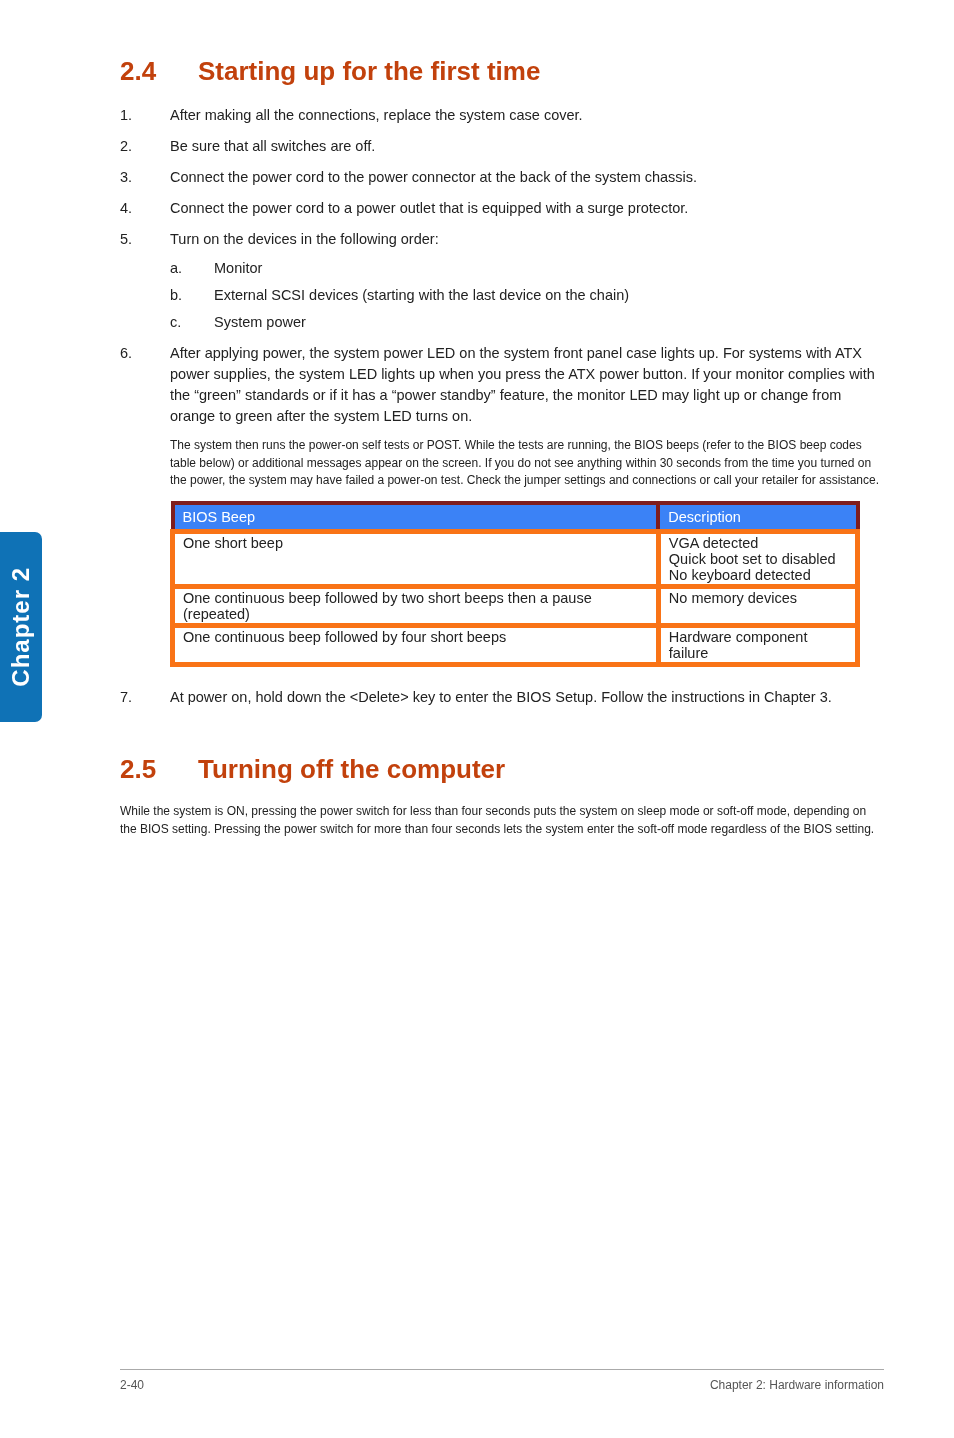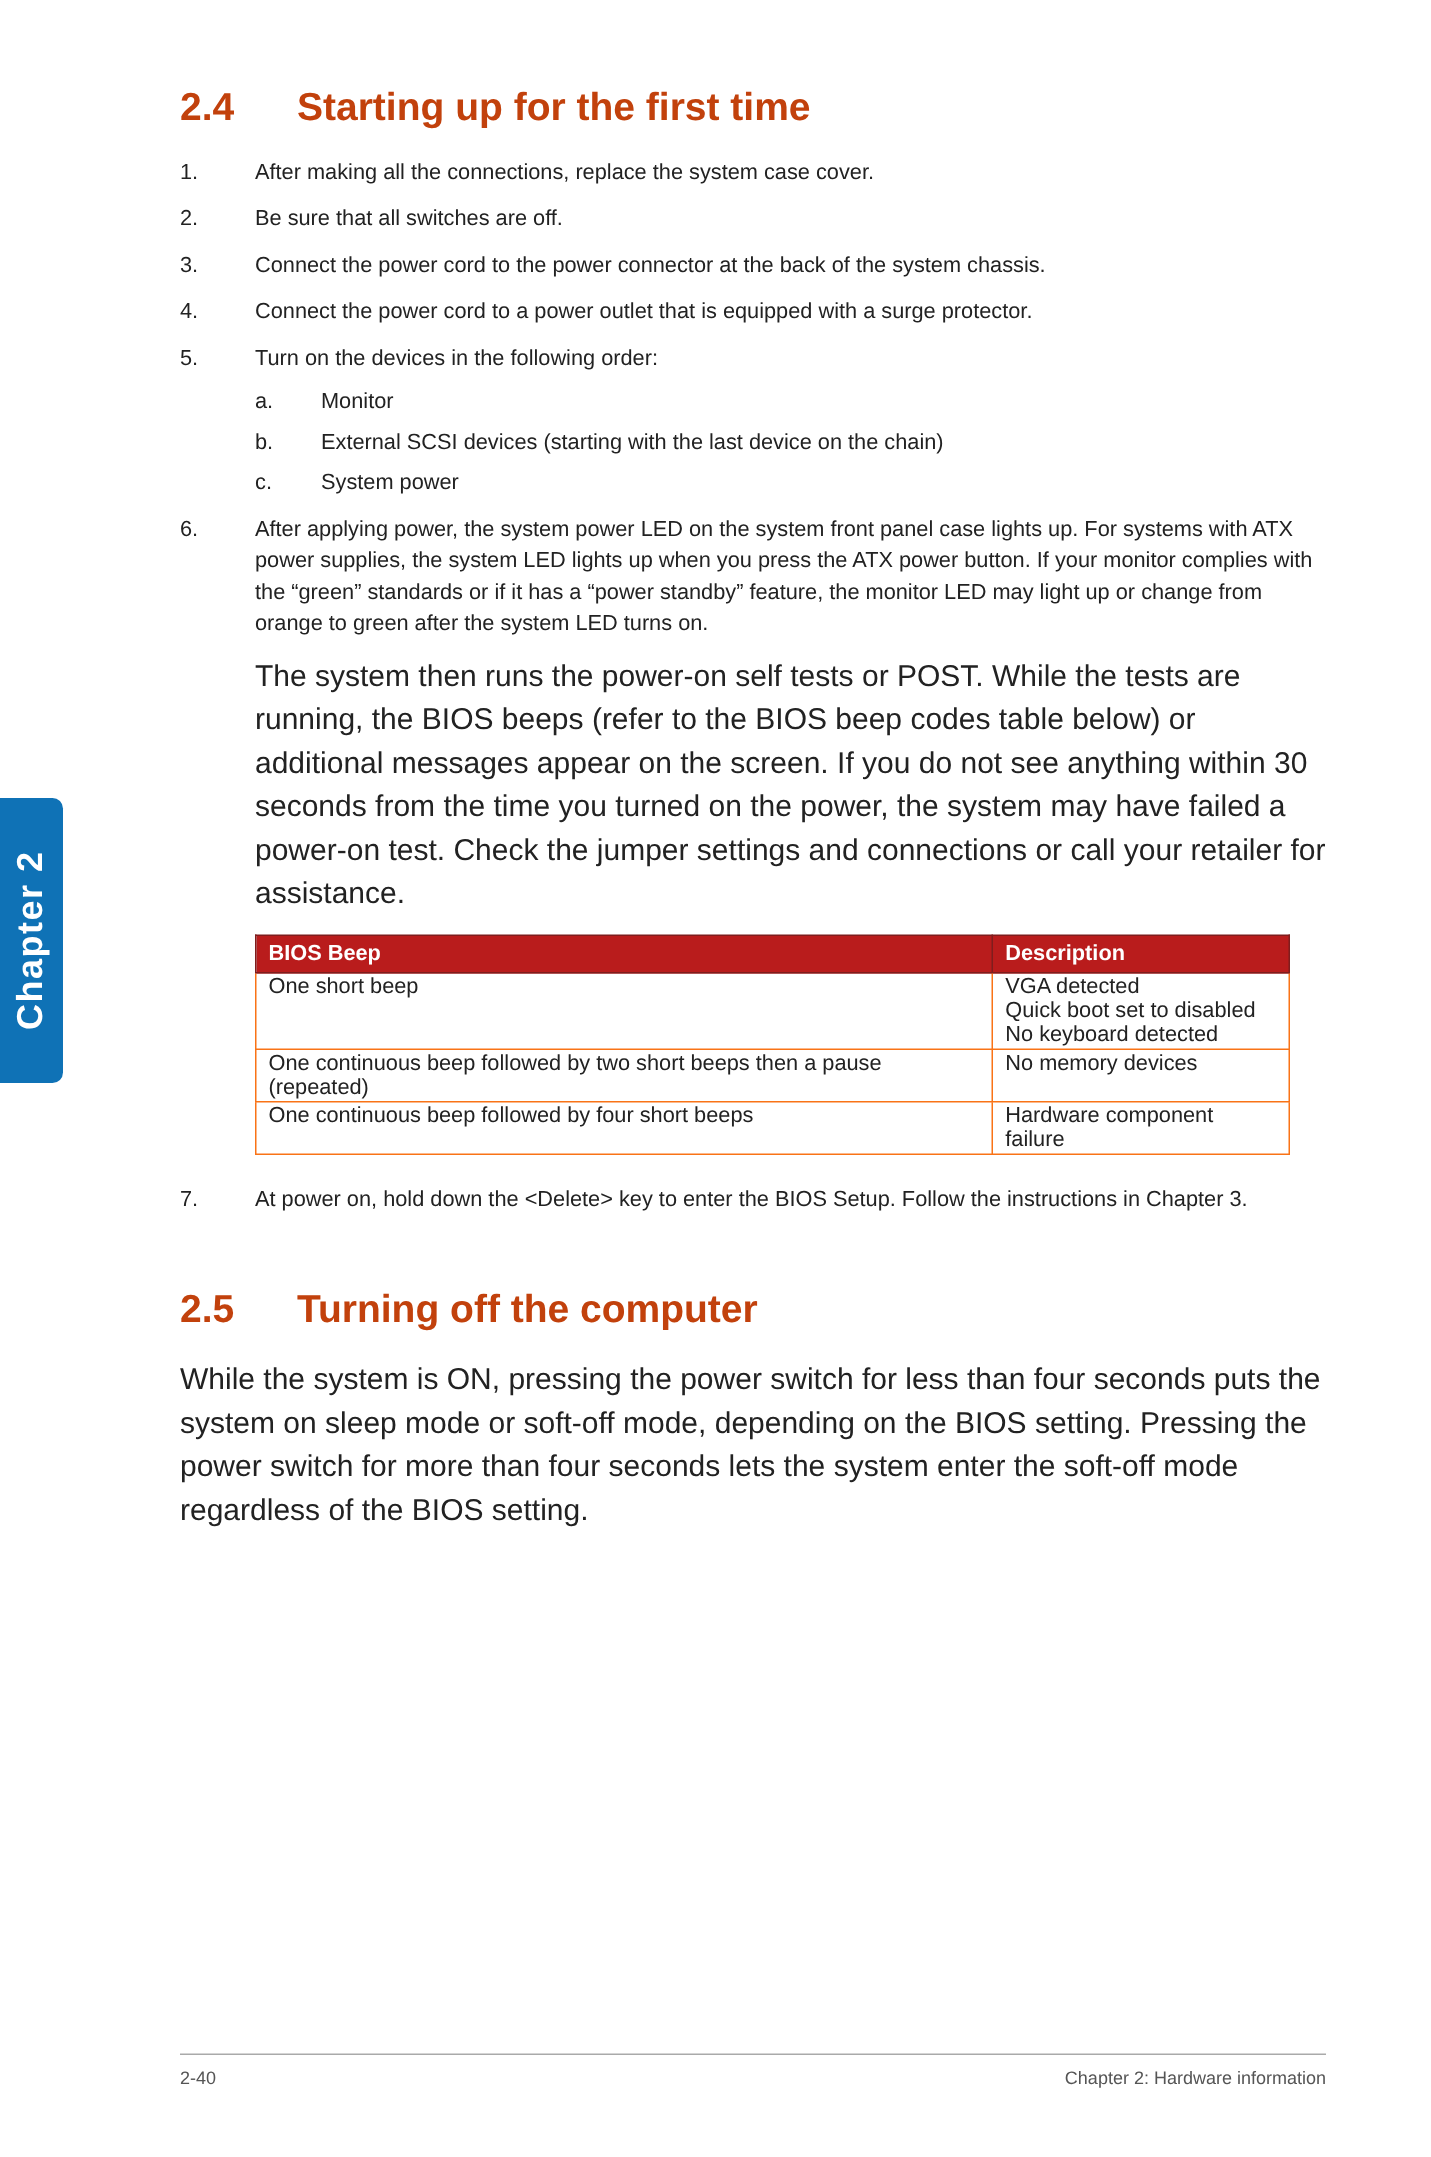--- a/index.html
+++ b/index.html
@@ -6,25 +6,25 @@
   html, body { width: 954px; height: 1438px; background: #fff; font-family: Arial, Helvetica, sans-serif; color: #222; }
   .page { width: 954px; height: 1438px; position: relative; padding: 56px 70px 40px 120px; }
   h2.section { font-size: 26px; font-weight: bold; color: #c2410c; margin-bottom: 18px; }
   h2.section .num { display: inline-block; width: 78px; }
   ol.main { list-style: none; counter-reset: item; padding-left: 0; }
   ol.main > li { position: relative; padding-left: 50px; font-size: 14.5px; line-height: 1.45; margin-bottom: 10px; }
   ol.main > li .n { position: absolute; left: 0; top: 0; }
   ol.sub { list-style: none; margin-top: 8px; }
   ol.sub > li { position: relative; padding-left: 44px; font-size: 14.5px; line-height: 1.45; margin-bottom: 6px; }
   ol.sub > li .sn { position: absolute; left: 0; top: 0; }
-  .para { font-size: 20px; line-height: 1.45; margin-bottom: 12px; }
+  .para { font-size: 12px; line-height: 1.45; margin-bottom: 12px; }
   .indent-para { padding-left: 50px; }
   table.bios { width: 690px; border-collapse: collapse; margin-left: 50px; margin-top: 6px; margin-bottom: 20px; }
-  table.bios th { background: #b91c1c; color: #fff; font-weight: bold; text-align: left; font-size: 14.5px; padding: 4px 8px; border: 1px solid #7f1d1d; }
-  table.bios td { font-size: 14.5px; padding: 1px 8px; border: 1px solid #f97316; vertical-align: top; }
+  table.bios th { background: #3b82f6; color: #fff; font-weight: normal; text-align: left; font-size: 14.5px; padding: 4px 8px; border: 4px solid #7f1d1d; }
+  table.bios td { font-size: 14.5px; padding: 1px 8px; border: 5px solid #f97316; vertical-align: top; }
   .chapter-tab { position: absolute; left: 0; top: 532px; width: 42px; height: 190px; background: #0f72b6; color: #fff; border-top-right-radius: 7px; border-bottom-right-radius: 7px; display: flex; align-items: center; justify-content: center; }
   .chapter-tab span { writing-mode: vertical-rl; transform: rotate(180deg); font-size: 24px; font-weight: bold; letter-spacing: 1px; font-family: "Trebuchet MS", Arial, sans-serif; }
   .section2 { margin-top: 46px; }
   .footer { position: absolute; bottom: 46px; left: 120px; right: 70px; border-top: 1px solid #aaa; padding-top: 8px; display: flex; justify-content: space-between; font-size: 12px; color: #555; }
 </style>
 </head>
 <body>
 
 <div class="page">
 

